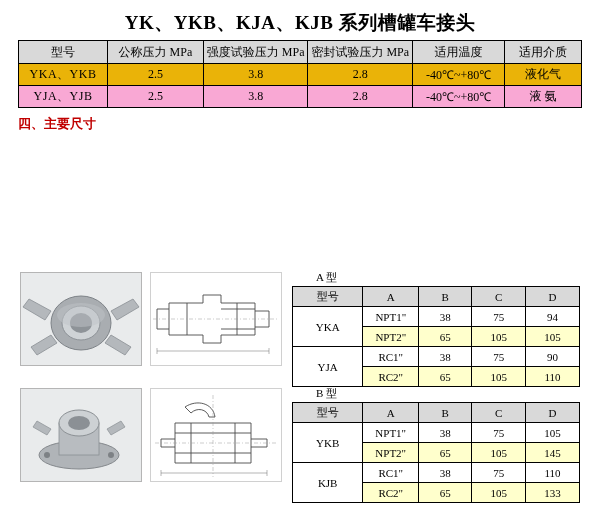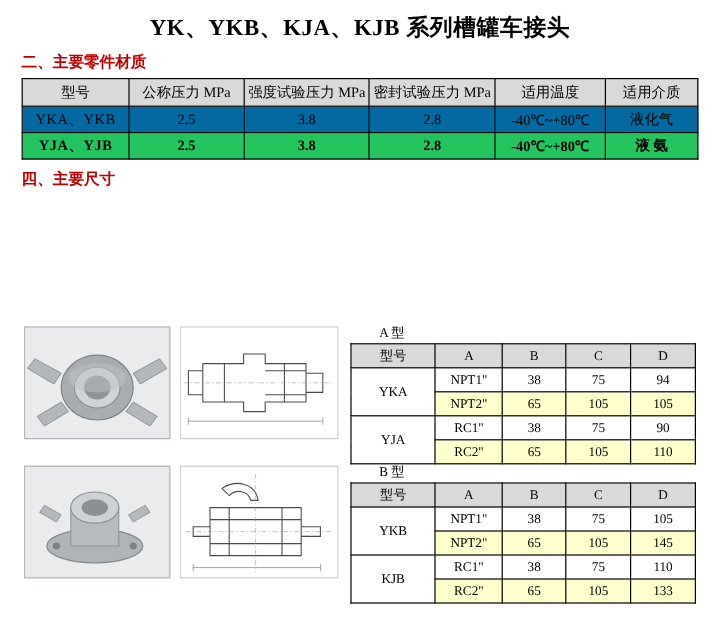--- a/index.html
+++ b/index.html
@@ -67,25 +67,24 @@
     height: 21px;
     padding: 0 2px;
   }
   table.perf thead th {
     background: #d9d9d9;
     font-weight: normal;
     font-size: 12px;
     height: 22px;
   }
   table.perf tbody tr.r1 td {
-    background: #0369a1;
+    background: #eab308;
   }
   table.perf tbody tr.r2 td {
-    background: #22c55e;
-    font-weight: bold;
+    background: #f9a8d4;
   }
   table.perf td.name {
     letter-spacing: 0.5px;
   }
   .img-block {
     position: absolute;
     border: 1px solid #b5b5b5;
     background: #eceef0;
     overflow: hidden;
   }
@@ -134,21 +133,20 @@
   svg { display: block; }
 </style>
 </head>
 <body>
 
 <div class="page">
 
   <div class="title">YK、YKB、KJA、KJB 系列槽罐车接头</div>
 
 
-  <div class="section-head">二、主要零件材质</div>
 
 
   <table class="perf">
     <thead>
       <tr>
         <th style="width:90px">型号</th>
         <th style="width:100px">公称压力 MPa</th>
         <th style="width:110px">强度试验压力 MPa</th>
         <th style="width:110px">密封试验压力 MPa</th>
         <th style="width:90px">适用温度</th>

